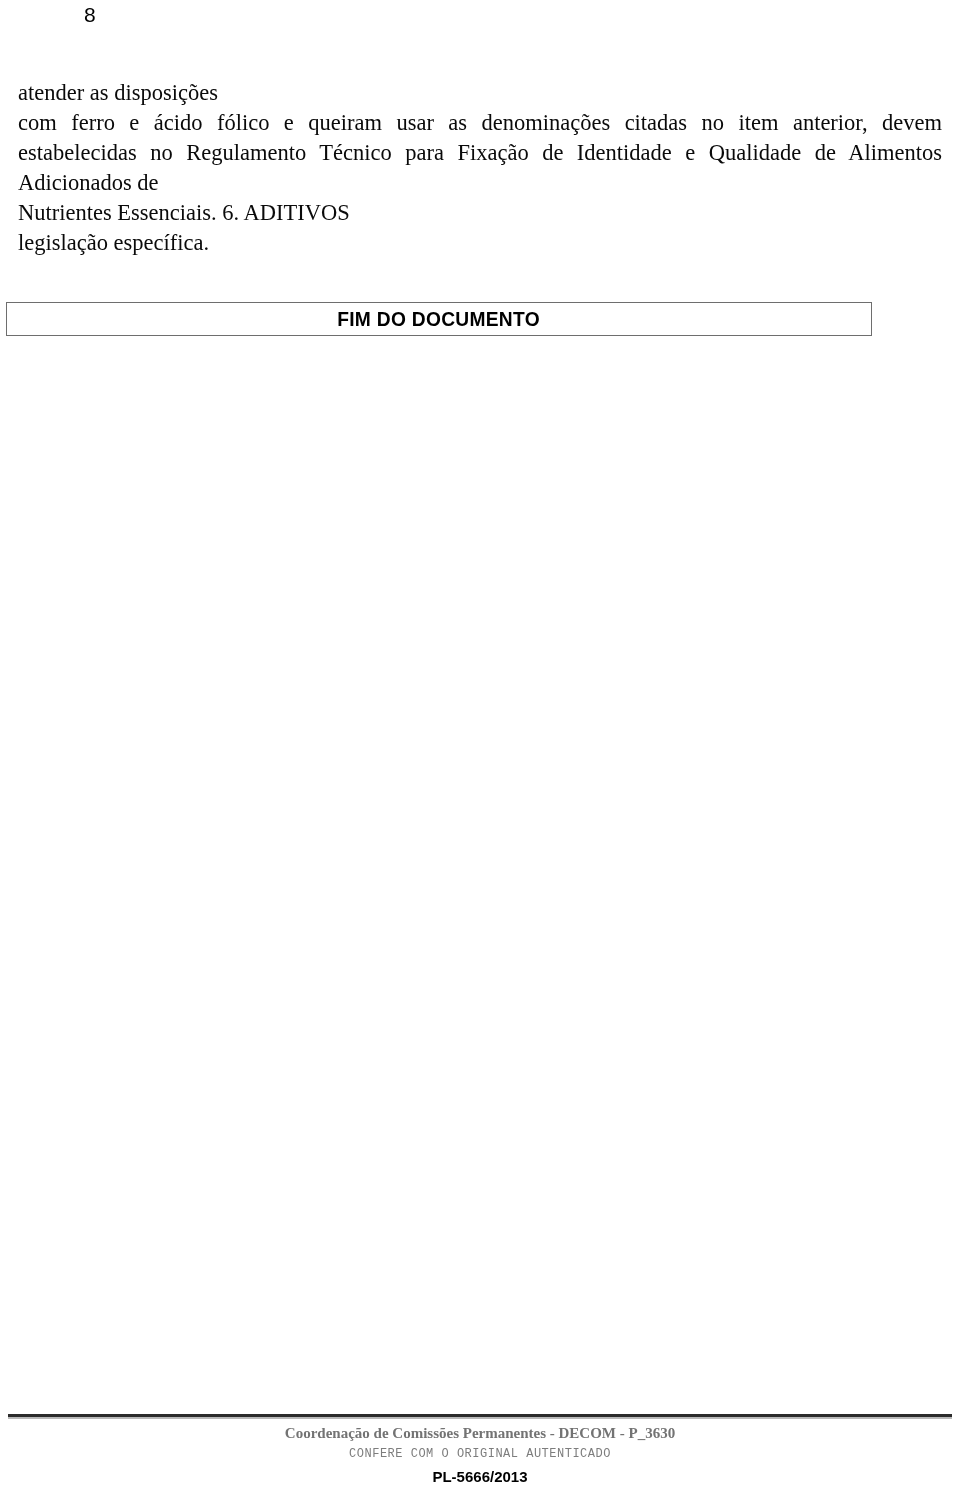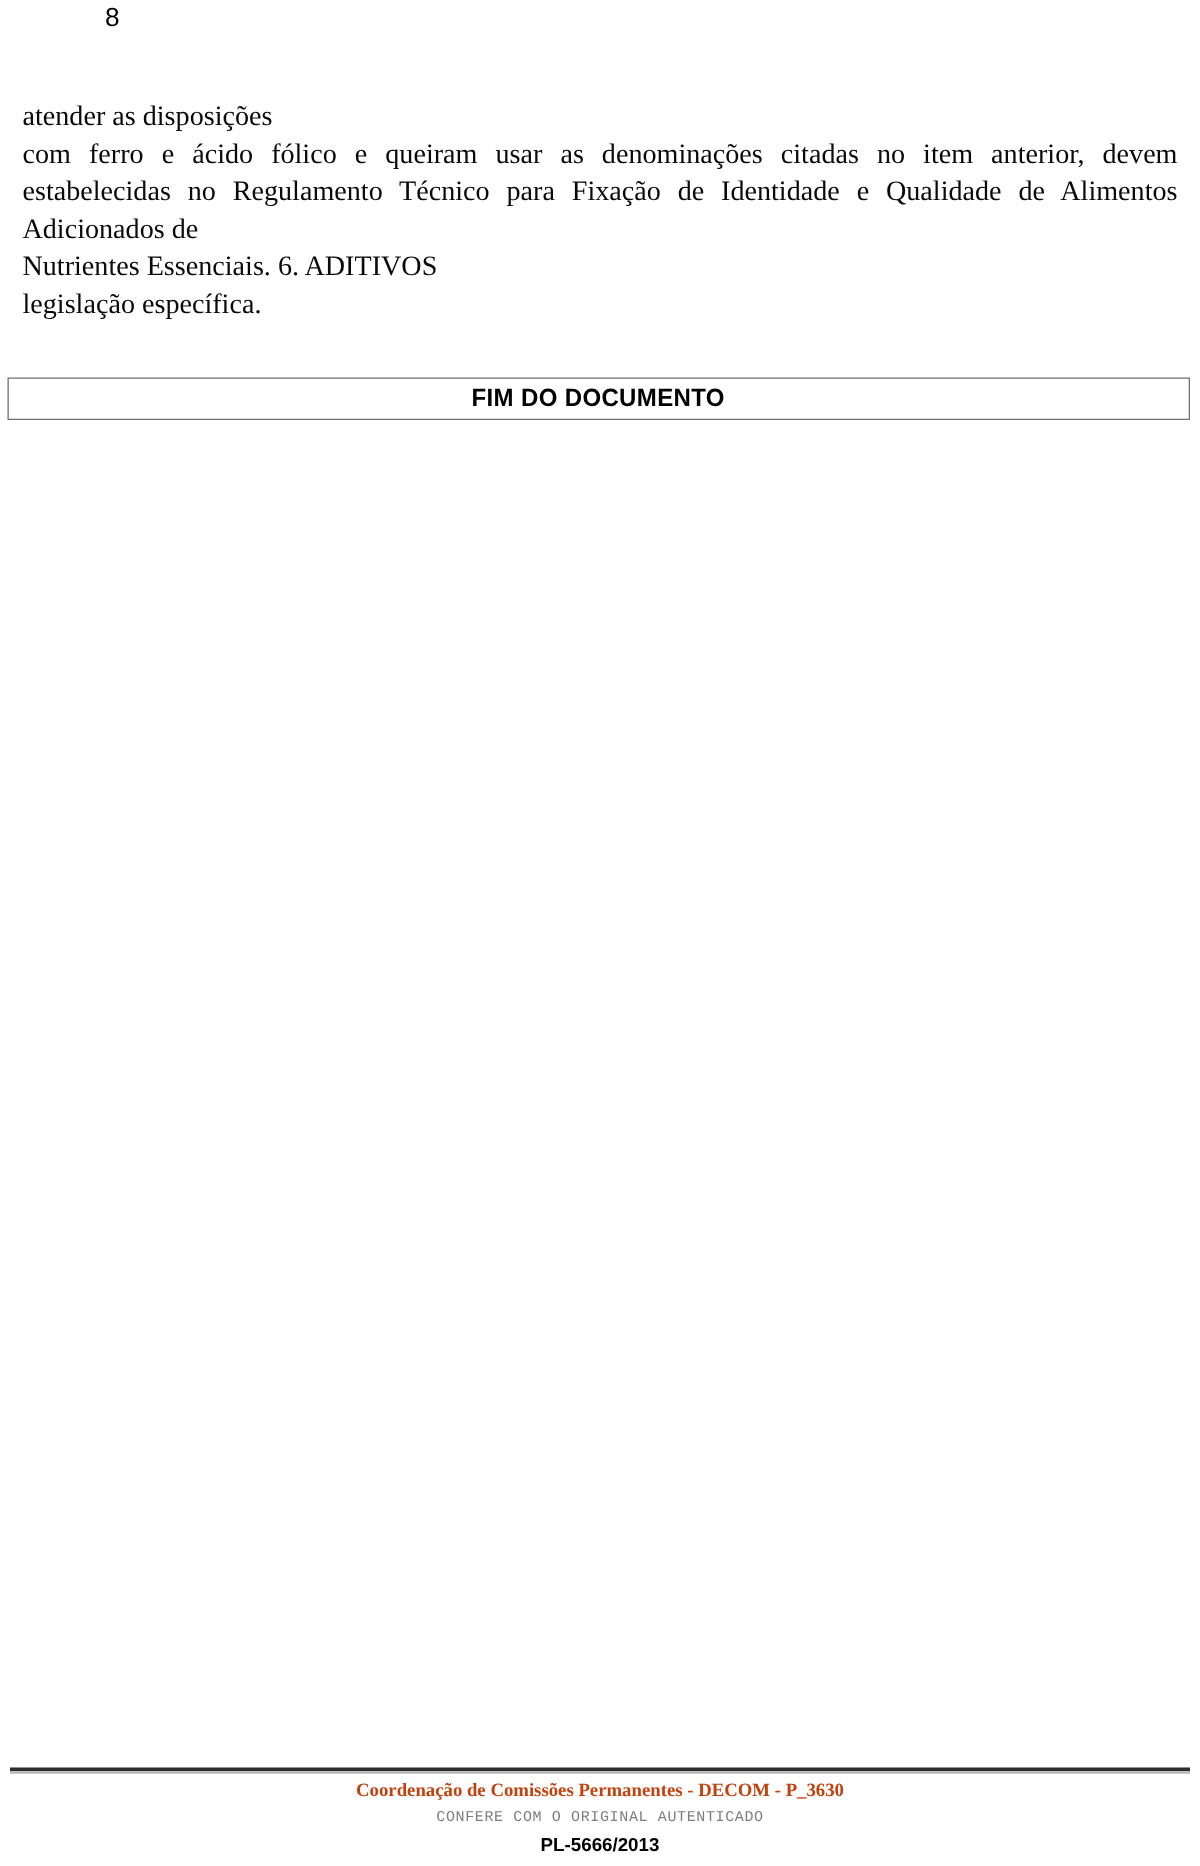--- a/index.html
+++ b/index.html
@@ -49,21 +49,21 @@
     text-align-last: justify;
     white-space: normal;
     width: 924px;
   }
 
   
   .end-box {
     position: absolute;
     left: 6px;
     top: 302px;
-    width: 946px;
+    width: 866px;
     height: 34px;
     box-sizing: border-box;
     border: 1px solid #6e6e6e;
     background: #ffffff;
     display: flex;
     align-items: center;
     justify-content: center;
   }
   .end-box-label {
     font-family: "Liberation Sans", "DejaVu Sans", sans-serif;
@@ -107,21 +107,21 @@
     left: 0;
     top: 10px;
     width: 960px;
     text-align: center;
   }
   .footer-line-1 {
     font-family: "Liberation Serif", "DejaVu Serif", serif;
     font-weight: bold;
     font-size: 15px;
     line-height: 19px;
-    color: #c2410c;
+    color: #737373;
   }
   .footer-line-2 {
     font-family: "Liberation Mono", "DejaVu Sans Mono", monospace;
     font-size: 12px;
     line-height: 22px;
     letter-spacing: 0.5px;
     color: #7d7d7d;
   }
   .footer-line-3 {
     font-family: "Liberation Sans", "DejaVu Sans", sans-serif;

